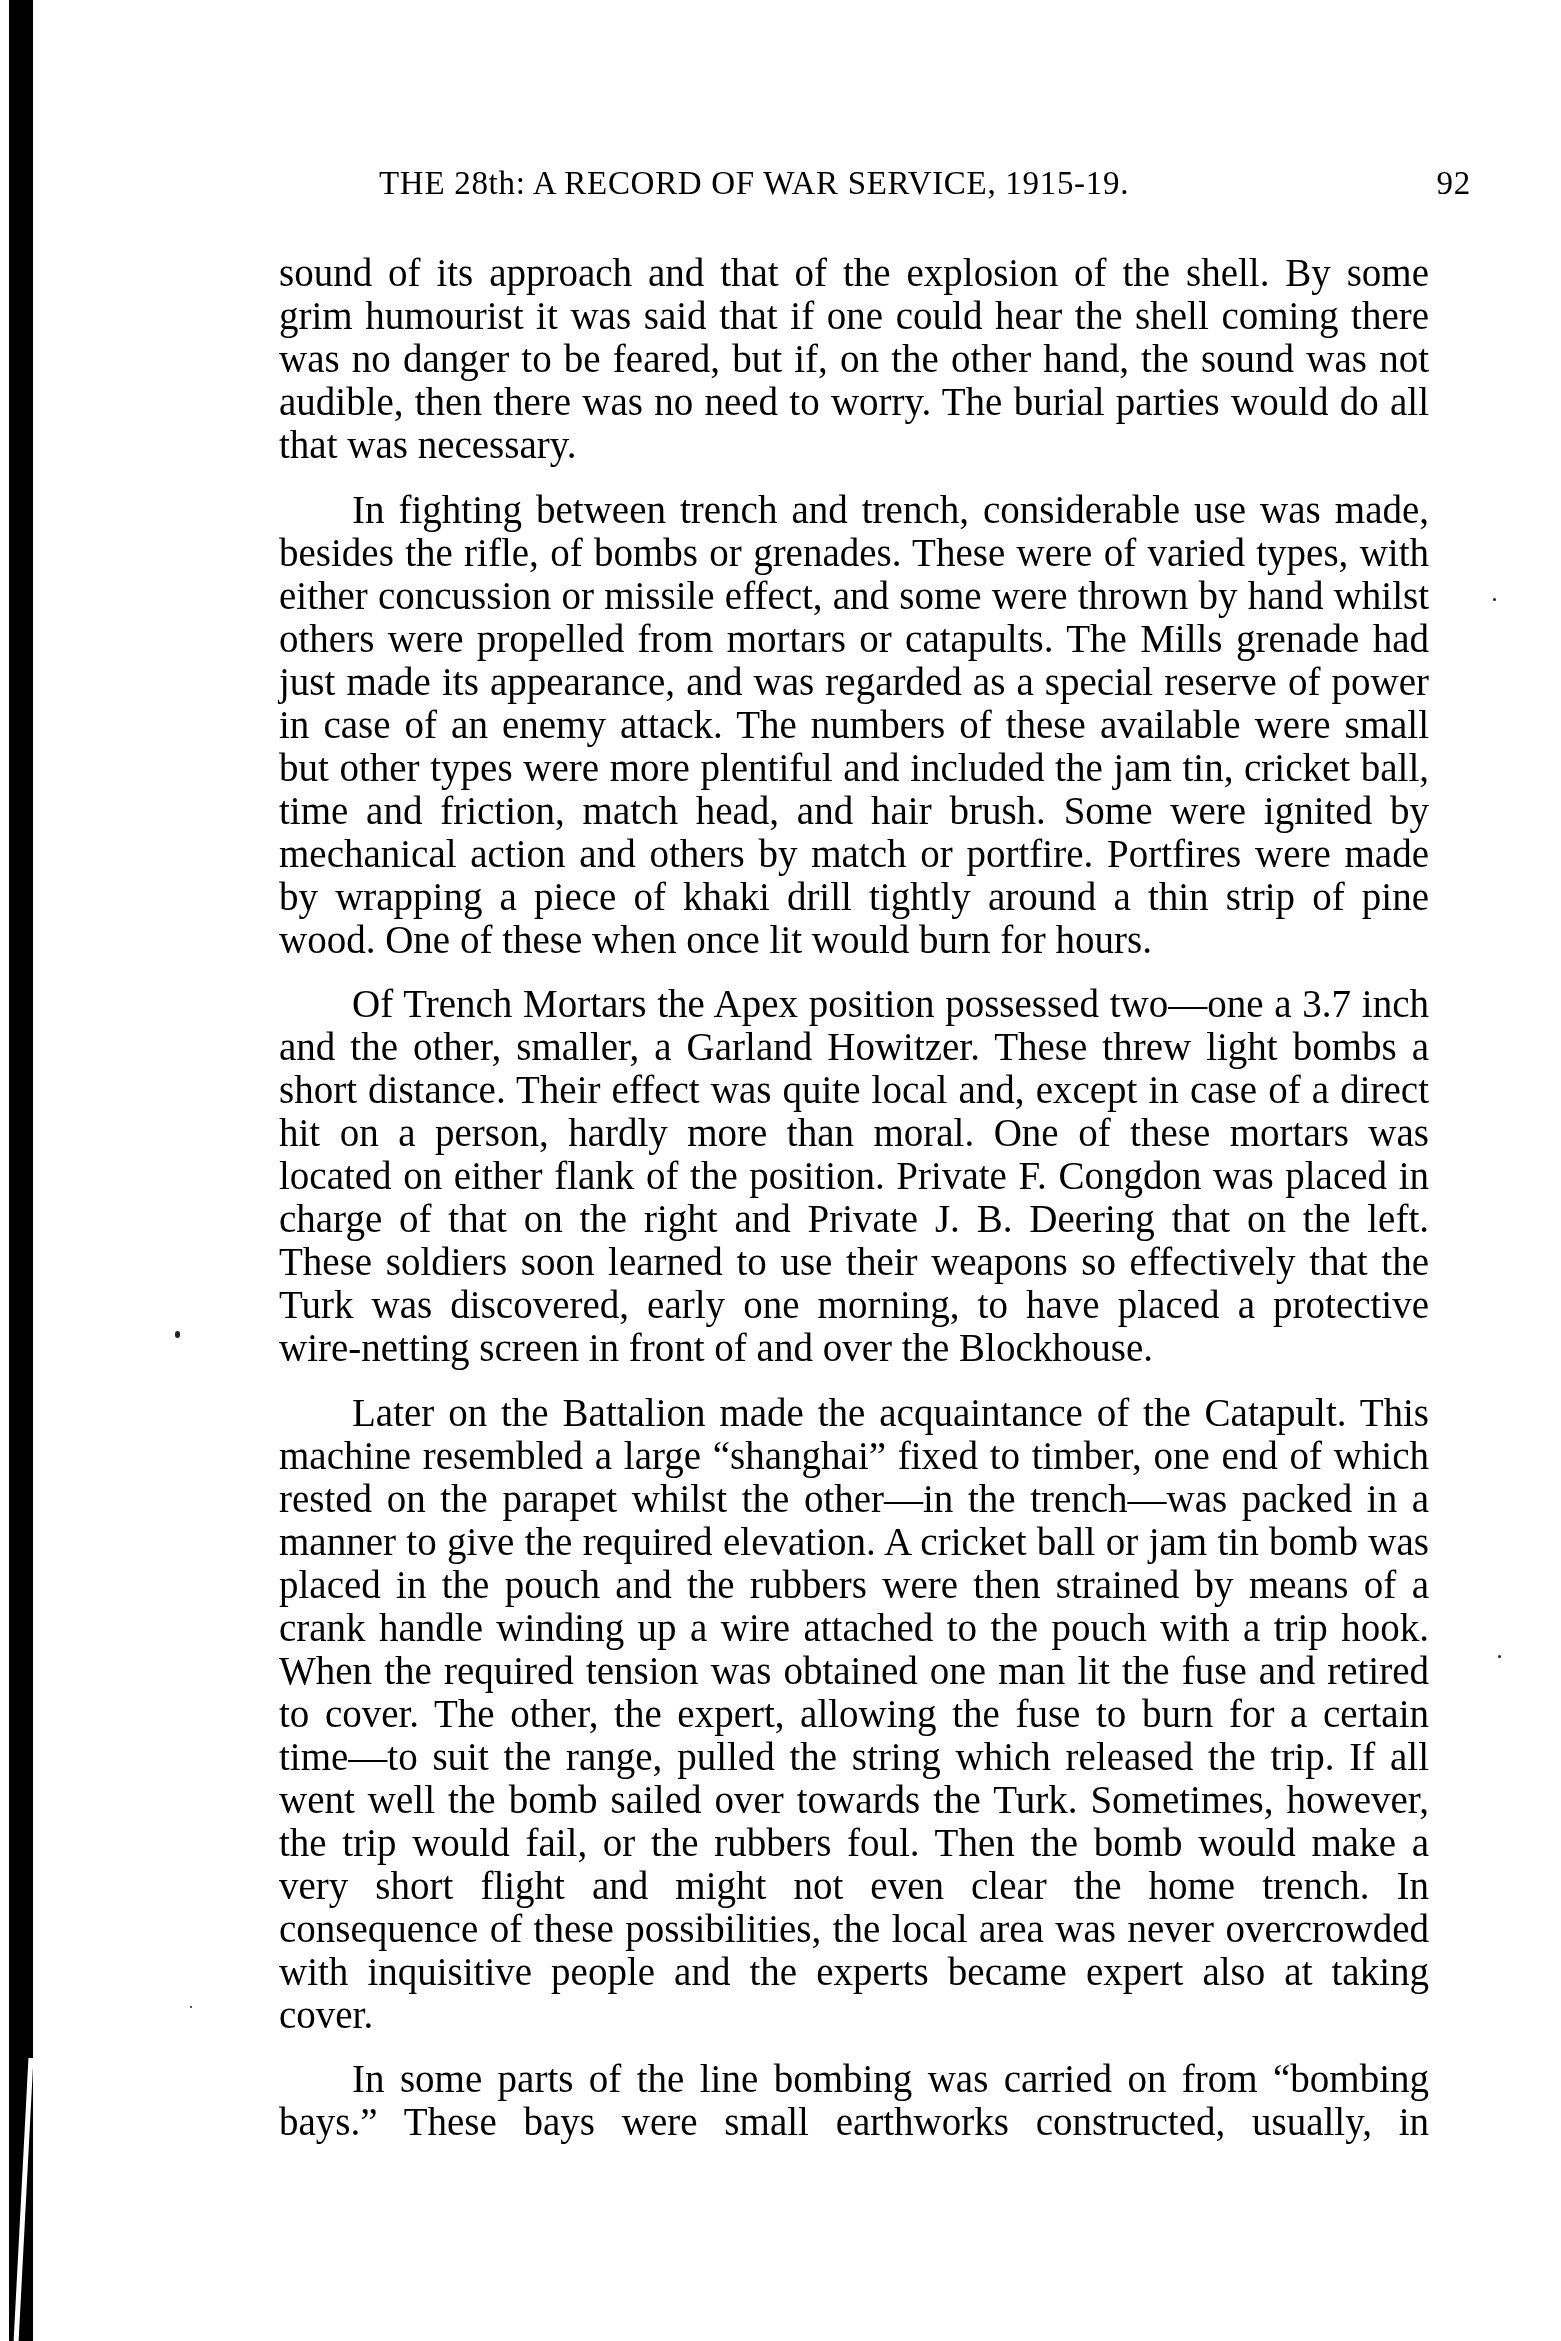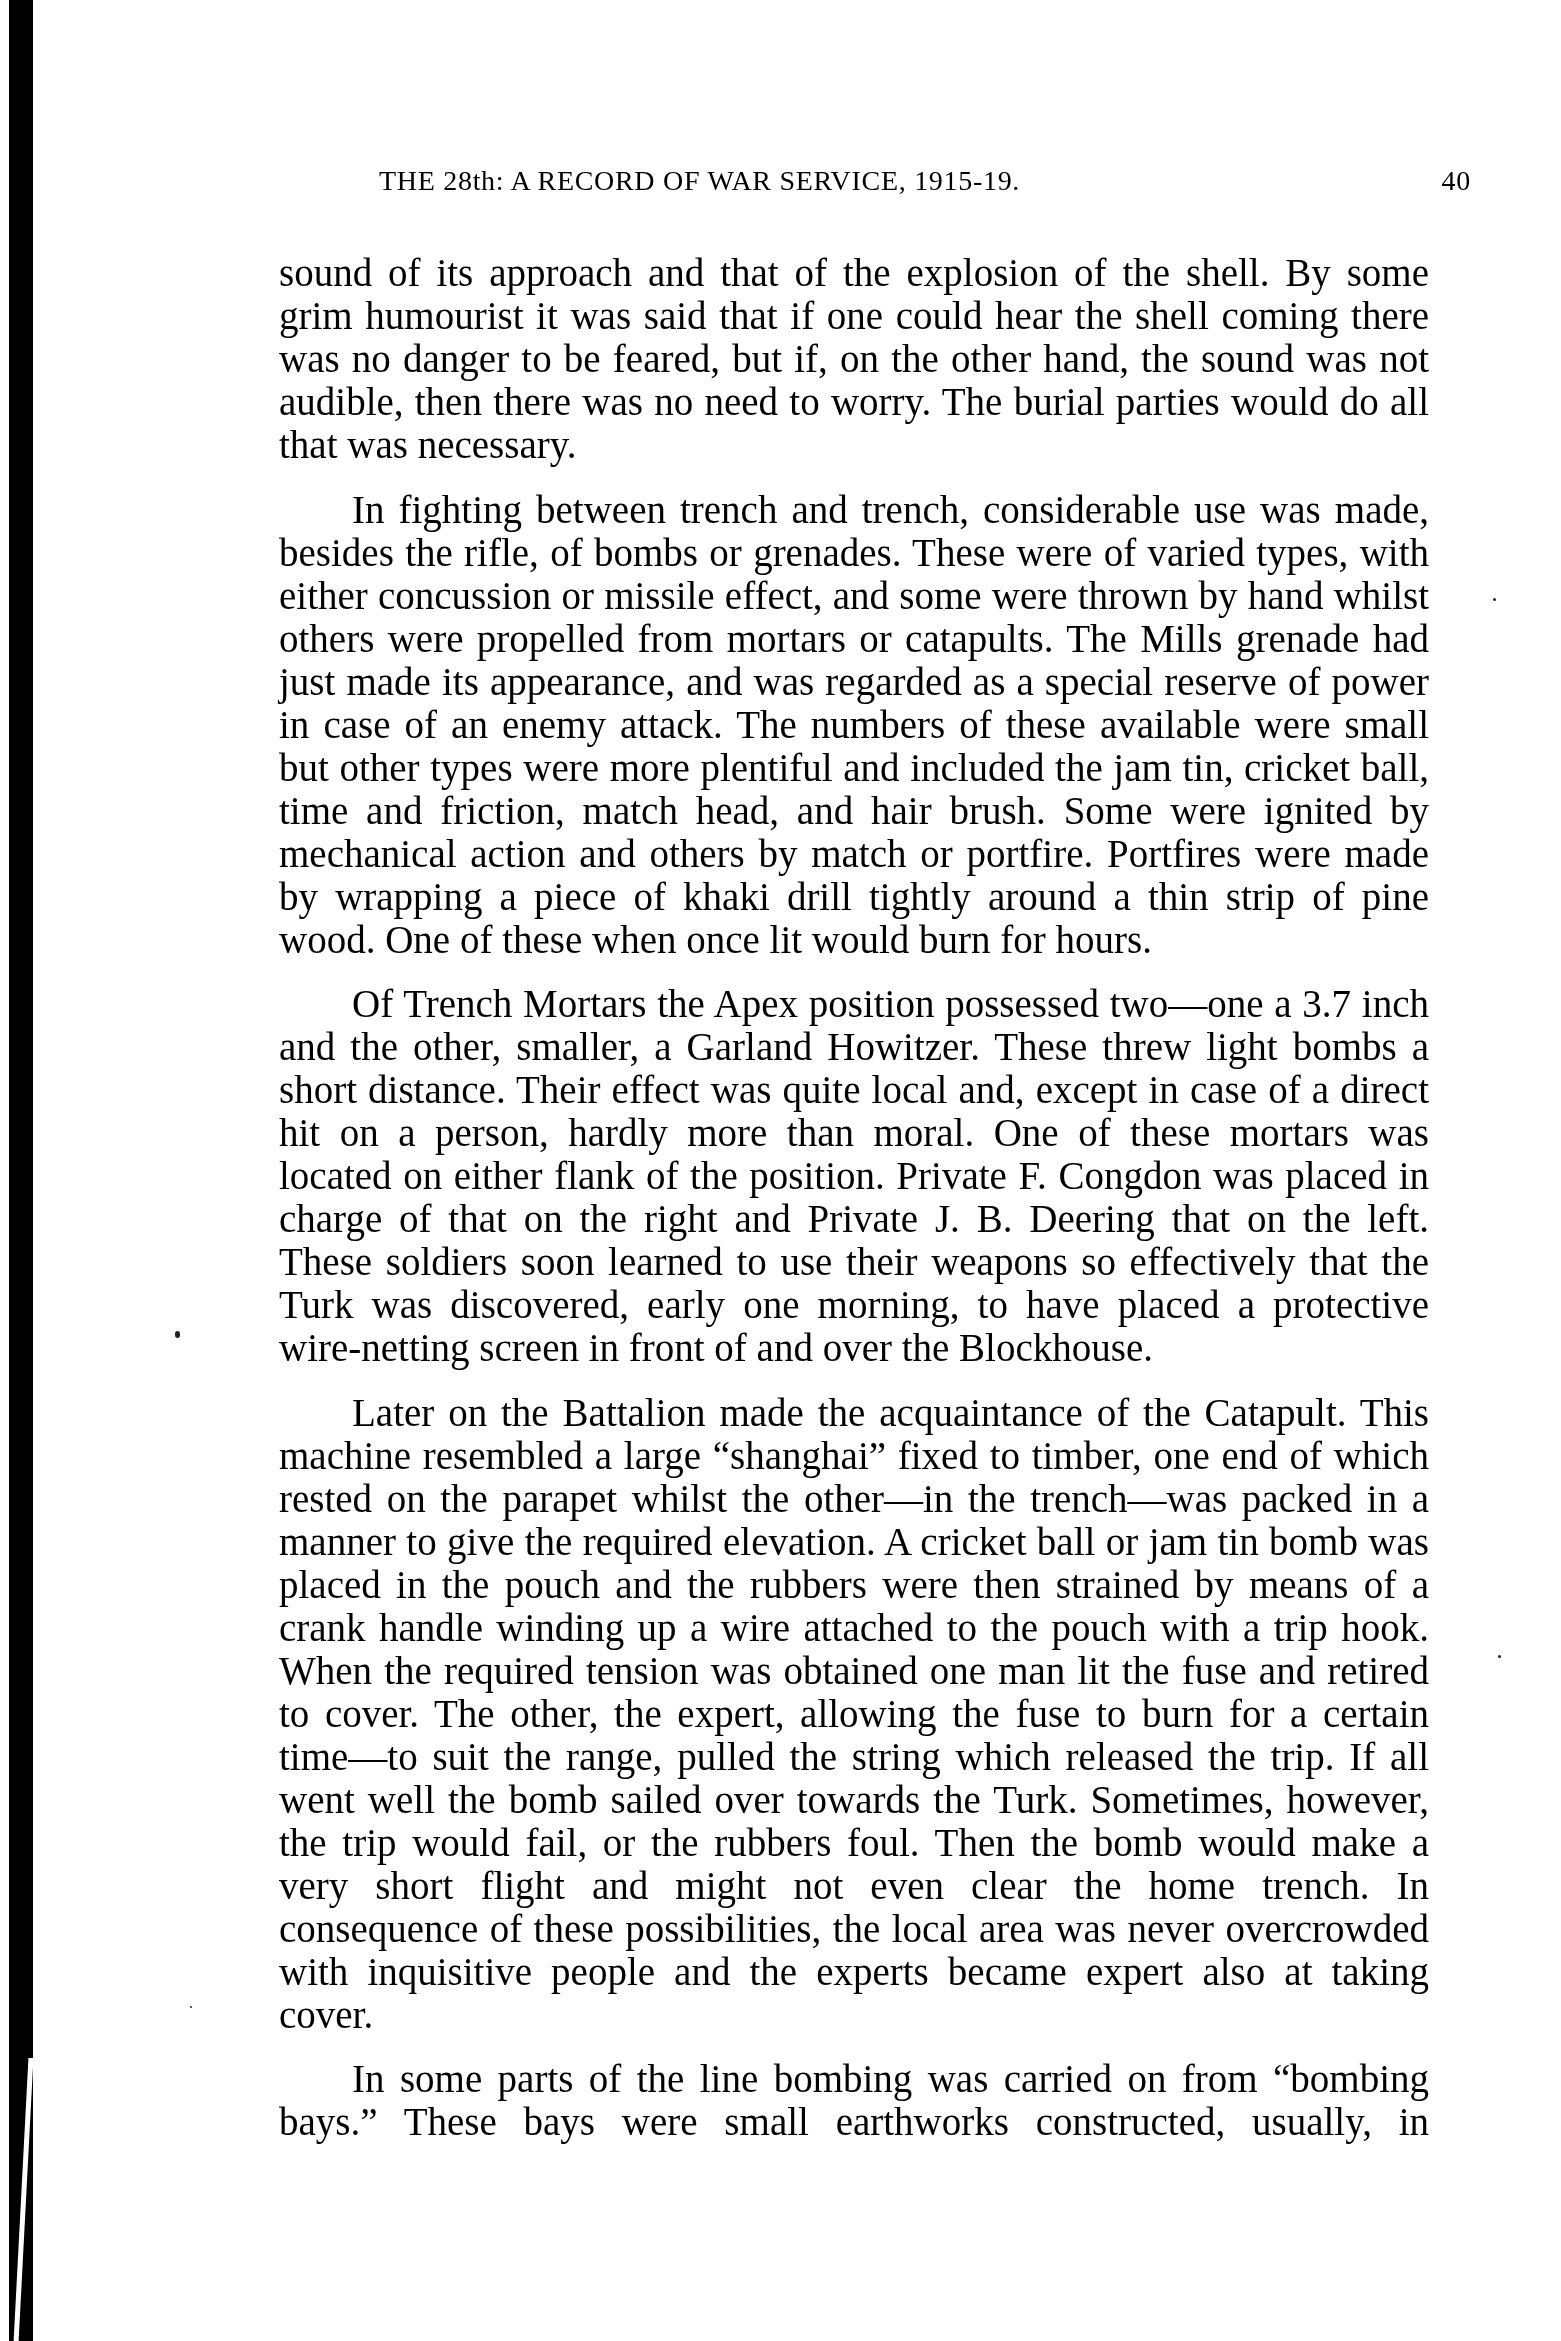--- a/index.html
+++ b/index.html
@@ -34,21 +34,21 @@
   }
   .running-head {
     position: absolute;
     left: 379px;
     top: 165px;
     width: 1092px;
     height: 45px;
     display: flex;
     justify-content: space-between;
     align-items: baseline;
-    font-size: 28px;
+    font-size: 33px;
     letter-spacing: 0.7px;
   }
   .running-head .title { white-space: nowrap; }
   .running-head .page-num { margin-right: 0; }
   .text-block {
     position: absolute;
     left: 279px;
     top: 251px;
     width: 1150px;
     font-size: 39px;
@@ -75,21 +75,21 @@
   }
 </style>
 </head>
 <body>
 
 <div class="binding-edge"></div>
 <div class="binding-split"></div>
 
 <div class="running-head">
   <span class="title">THE 28th: A RECORD OF WAR SERVICE, 1915-19.</span>
-  <span class="page-num">40</span>
+  <span class="page-num">92</span>
 </div>
 
 <div class="text-block">
   <p class="first">sound of its approach and that of the explosion of the shell. By some grim humourist it was said that if one could hear the shell coming there was no danger to be feared, but if, on the other hand, the sound was not audible, then there was no need to worry. The burial parties would do all that was necessary.</p>
   <p class="indent">In fighting between trench and trench, considerable use was made, besides the rifle, of bombs or grenades. These were of varied types, with either concussion or missile effect, and some were thrown by hand whilst others were propelled from mortars or catapults. The Mills grenade had just made its appearance, and was regarded as a special reserve of power in case of an enemy attack. The numbers of these available were small but other types were more plentiful and included the jam tin, cricket ball, time and friction, match head, and hair brush. Some were ignited by mechanical action and others by match or portfire. Portfires were made by wrapping a piece of khaki drill tightly around a thin strip of pine wood. One of these when once lit would burn for hours.</p>
   <p class="indent">Of Trench Mortars the Apex position possessed two—one a 3.7 inch and the other, smaller, a Garland Howitzer. These threw light bombs a short distance. Their effect was quite local and, except in case of a direct hit on a person, hardly more than moral. One of these mortars was located on either flank of the position. Private F. Congdon was placed in charge of that on the right and Private J. B. Deering that on the left. These soldiers soon learned to use their weapons so effectively that the Turk was discovered, early one morning, to have placed a protective wire-netting screen in front of and over the Blockhouse.</p>
   <p class="indent">Later on the Battalion made the acquaintance of the Catapult. This machine resembled a large “shanghai” fixed to timber, one end of which rested on the parapet whilst the other—in the trench—was packed in a manner to give the required elevation. A cricket ball or jam tin bomb was placed in the pouch and the rubbers were then strained by means of a crank handle winding up a wire attached to the pouch with a trip hook. When the required tension was obtained one man lit the fuse and retired to cover. The other, the expert, allowing the fuse to burn for a certain time—to suit the range, pulled the string which released the trip. If all went well the bomb sailed over towards the Turk. Sometimes, however, the trip would fail, or the rubbers foul. Then the bomb would make a very short flight and might not even clear the home trench. In consequence of these possi­bilities, the local area was never overcrowded with inquisitive people and the experts became expert also at taking cover.</p>
   <p class="indent last" style="text-align-last: justify;">In some parts of the line bombing was carried on from “bombing bays.” These bays were small earthworks constructed, usually, in</p>
 </div>
 

